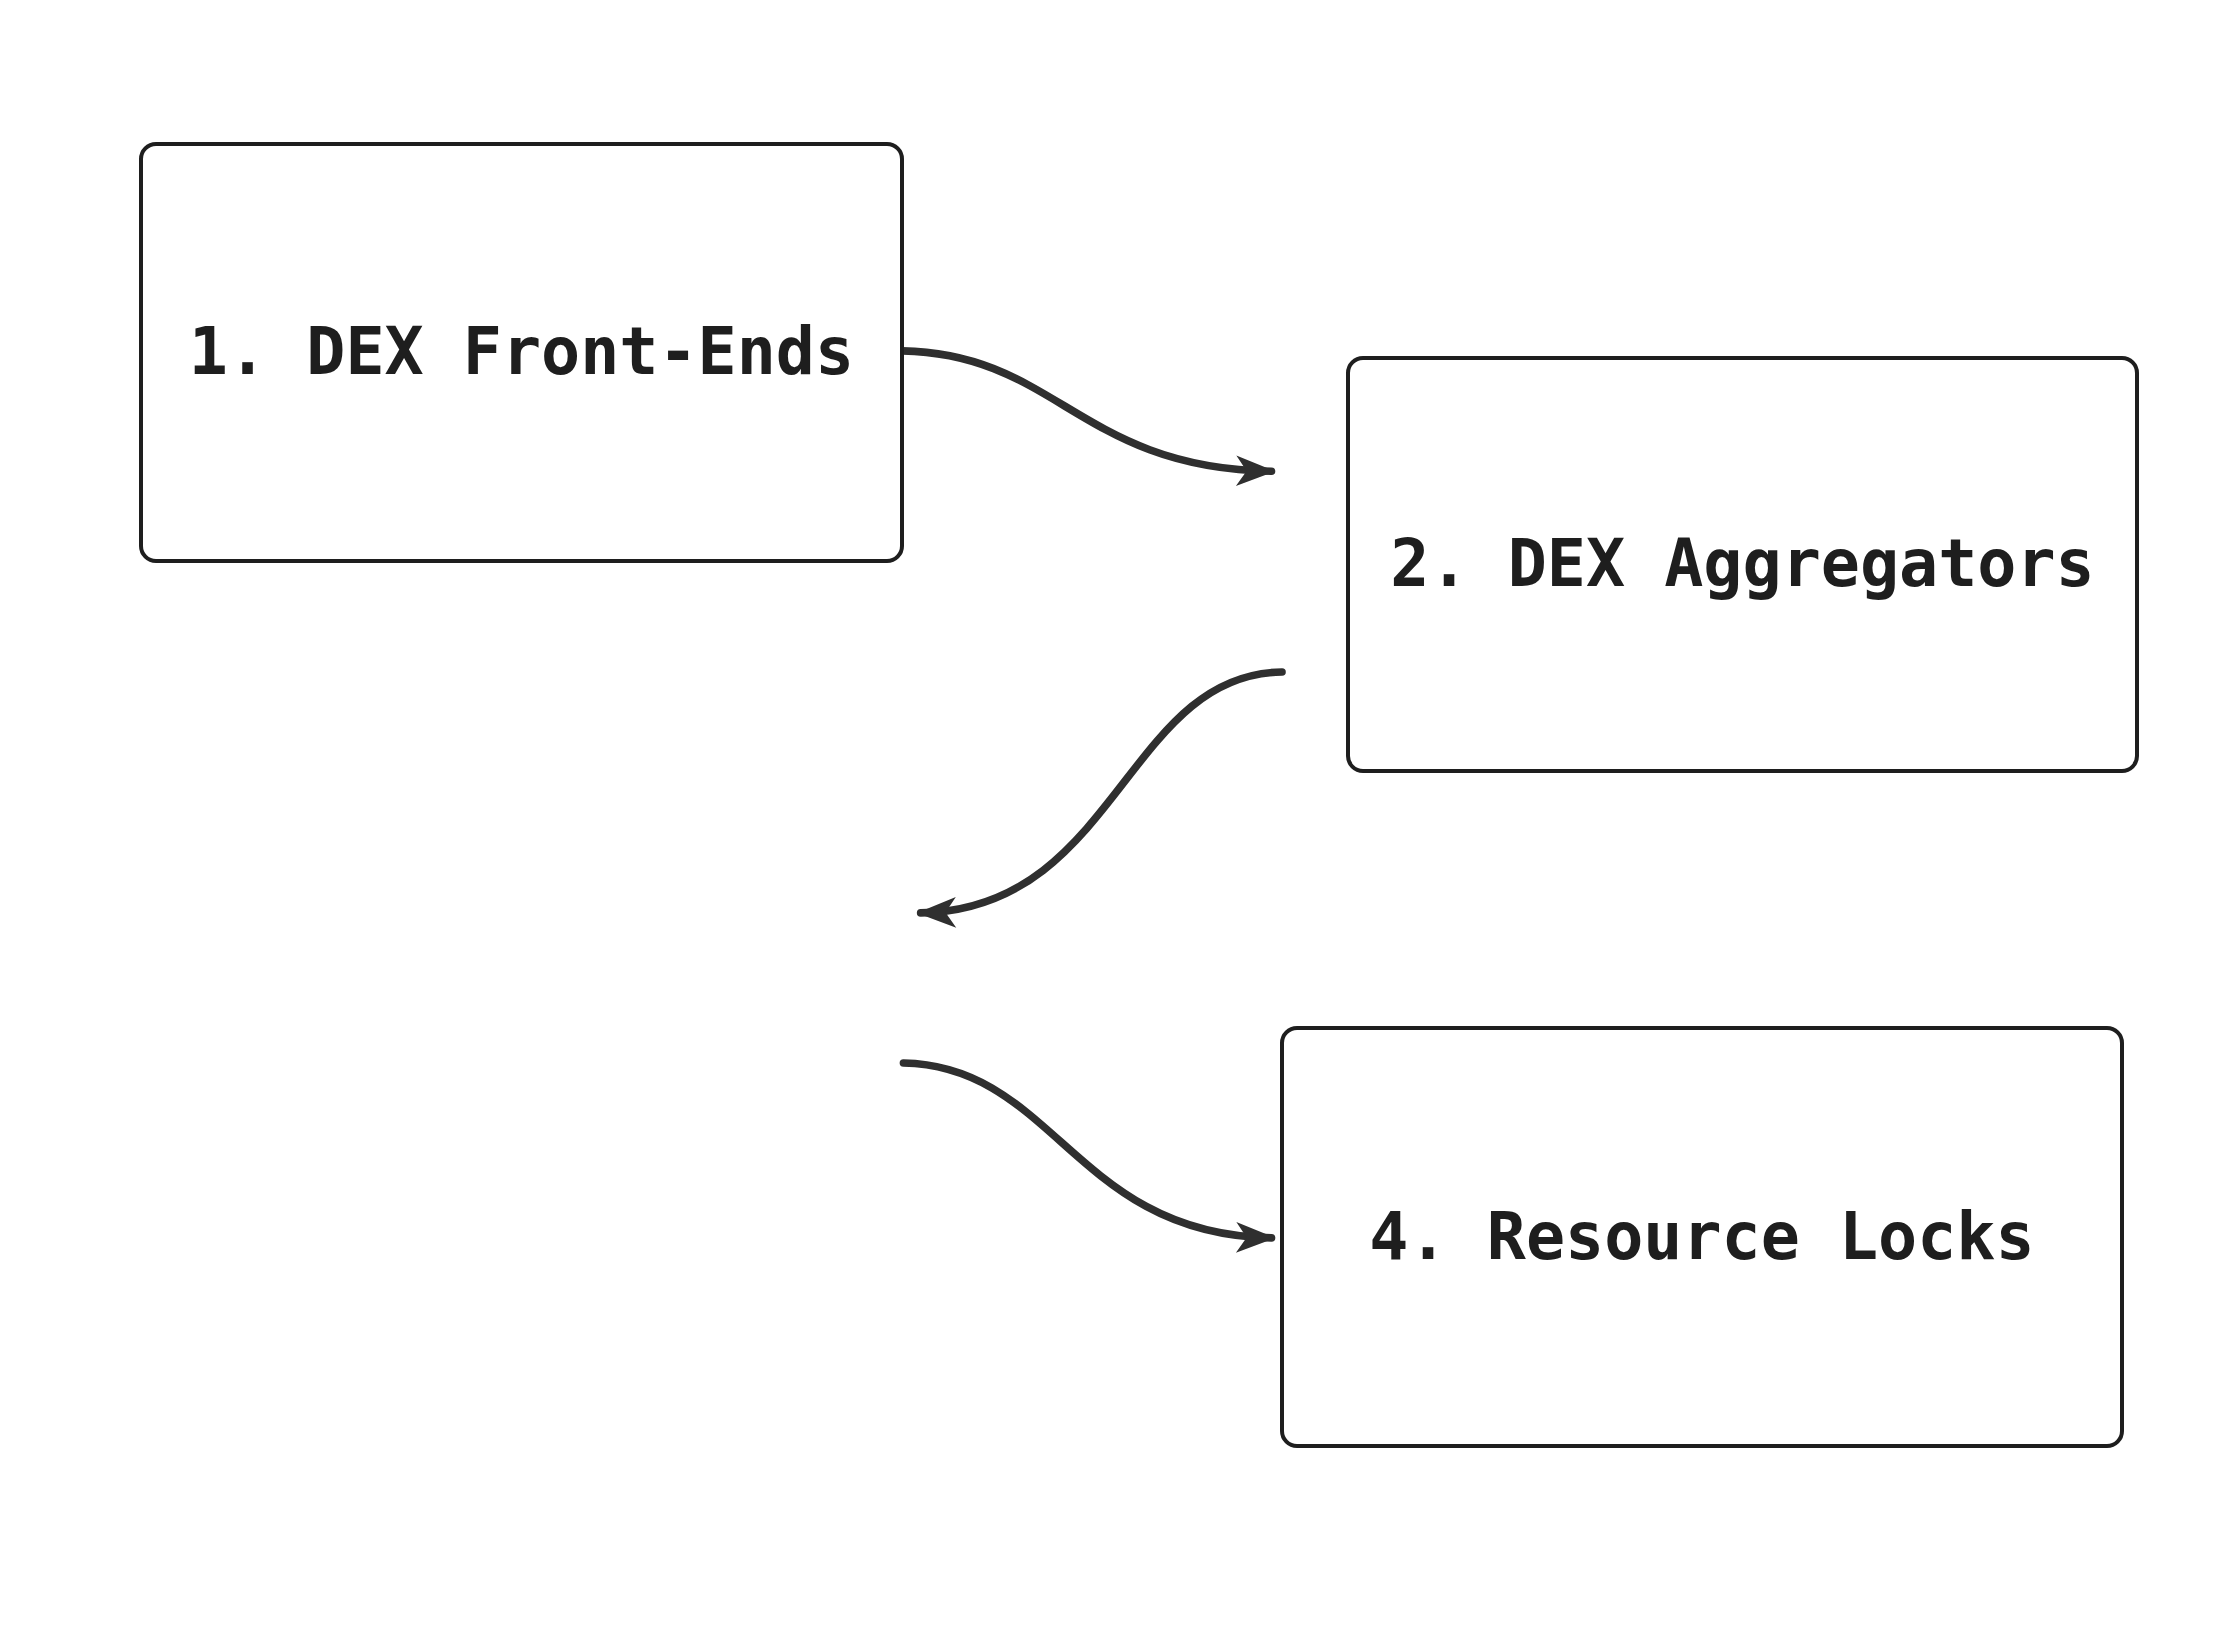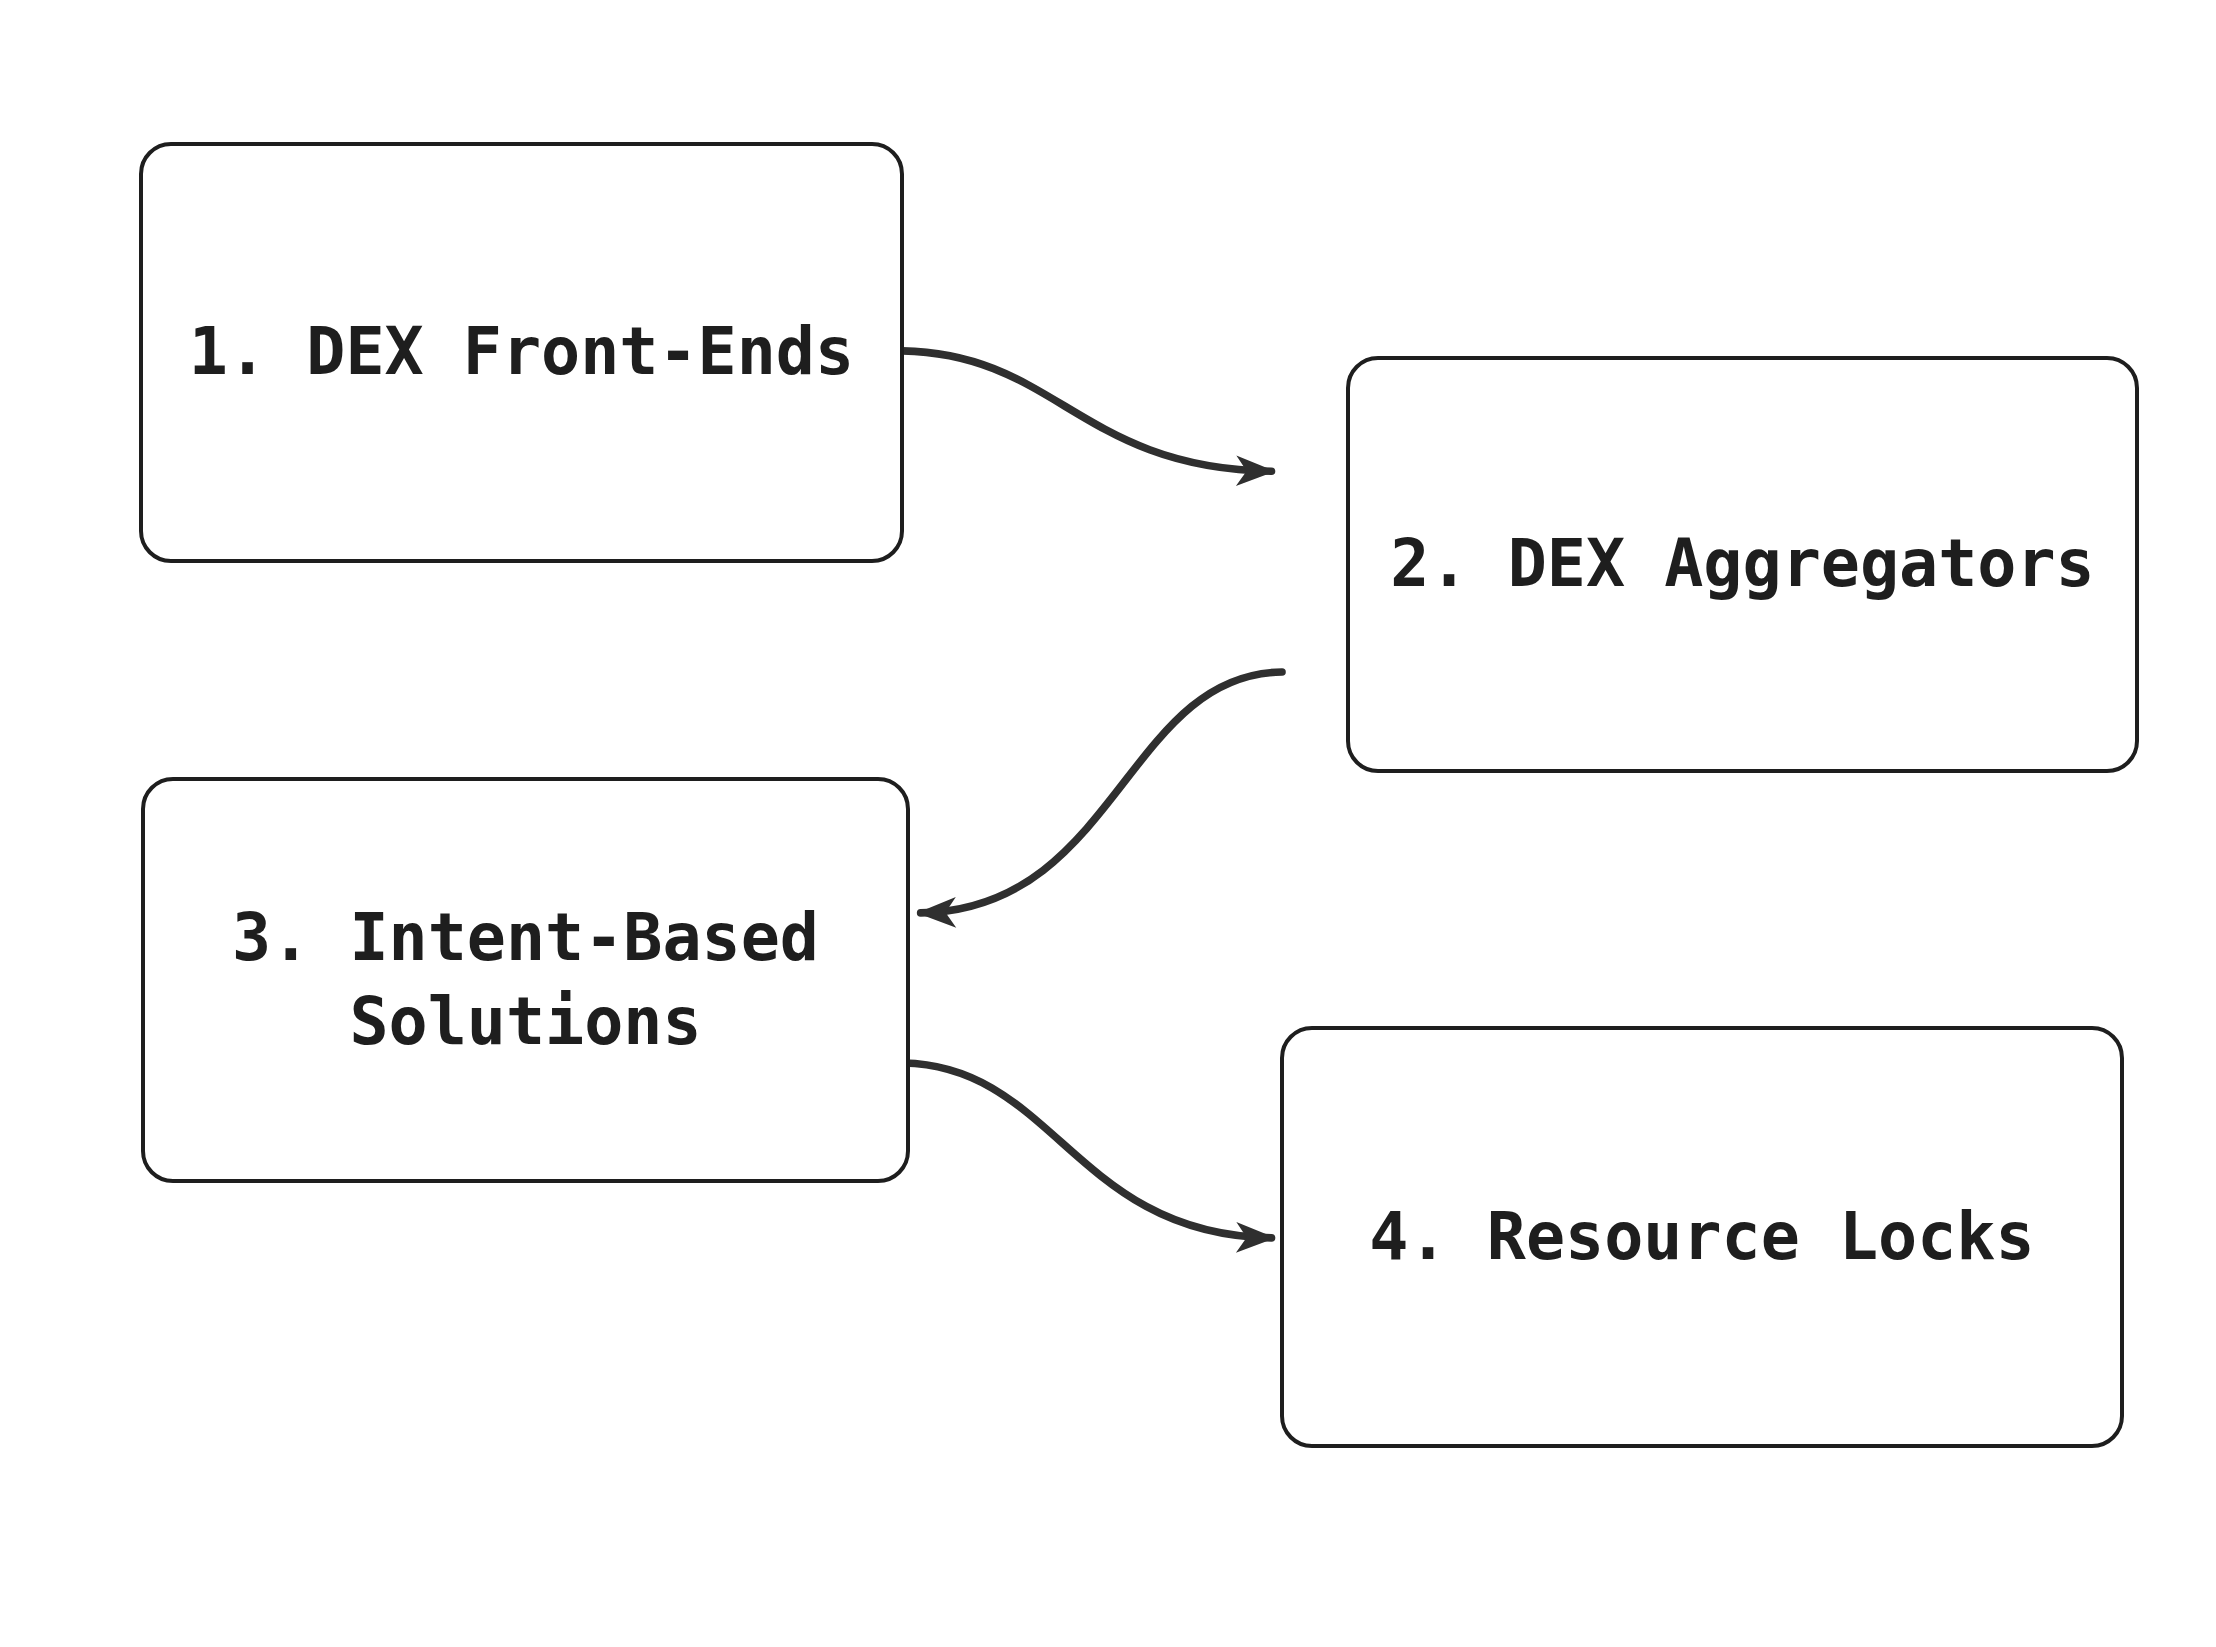--- a/index.html
+++ b/index.html
@@ -20,21 +20,21 @@
     left: 0;
     top: 0;
     width: 2217px;
     height: 1648px;
     pointer-events: none;
   }
   .node {
     position: absolute;
     box-sizing: border-box;
     border: 4.8px solid #1e1e1e;
-    border-radius: 32px;
+    border-radius: 17px;
     background: #ffffff;
     display: flex;
     align-items: center;
     justify-content: center;
   }
   .node-label {
     font-weight: 700;
     font-size: 65px;
     line-height: 1.3;
     color: #1e1e1e;
@@ -63,23 +63,19 @@
   </svg>
 
   <div class="node" id="node-1">
     <span class="node-label">1. DEX Front-Ends</span>
   </div>
 
   <div class="node" id="node-2">
     <span class="node-label">2. DEX Aggregators</span>
   </div>
 
-  <div class="node" id="node-3">
-    <span class="node-label">3. Intent-Based
-Solutions</span>
-  </div>
 
   <div class="node" id="node-4">
     <span class="node-label">4. Resource Locks</span>
   </div>
 
 </div>
 
 
 </body></html>

